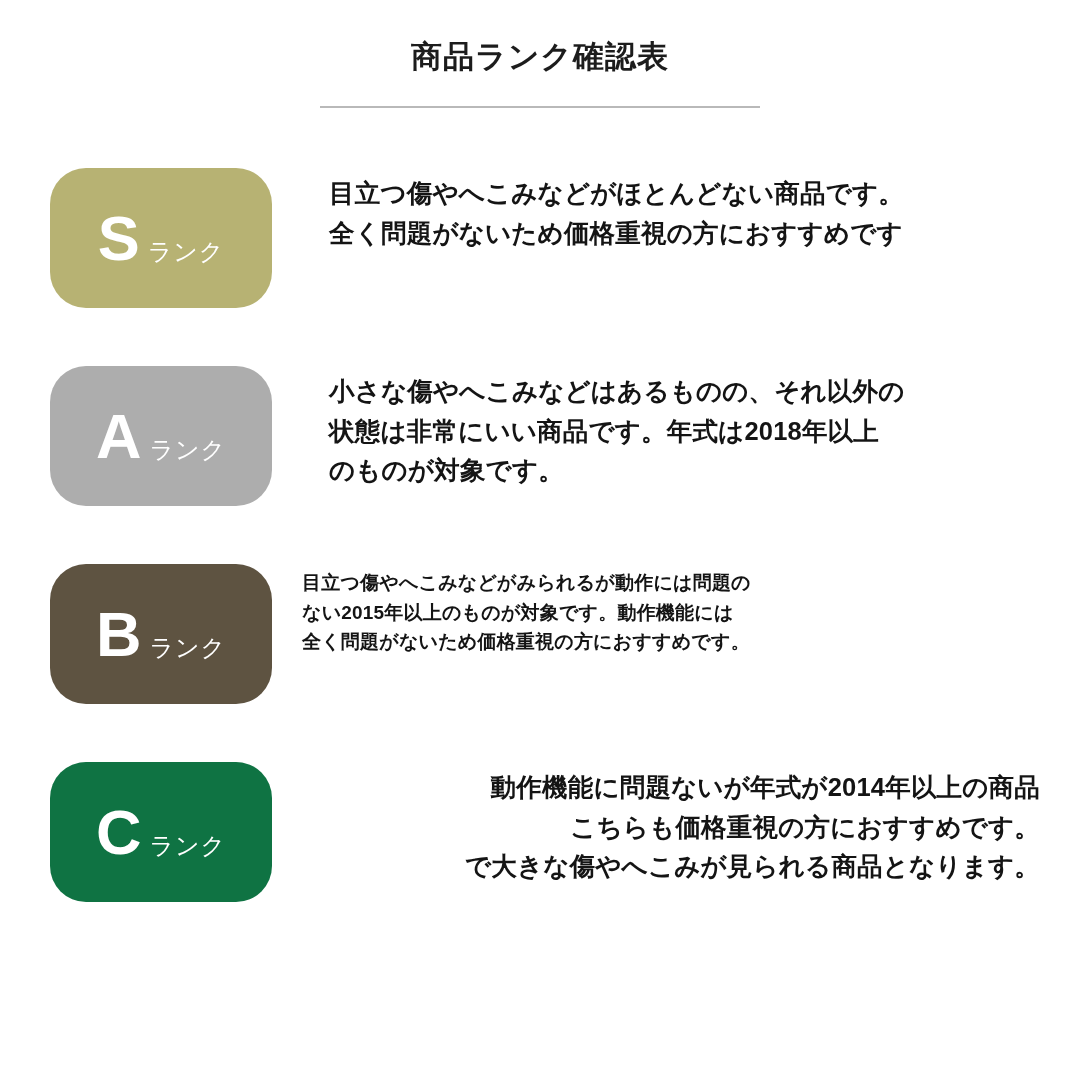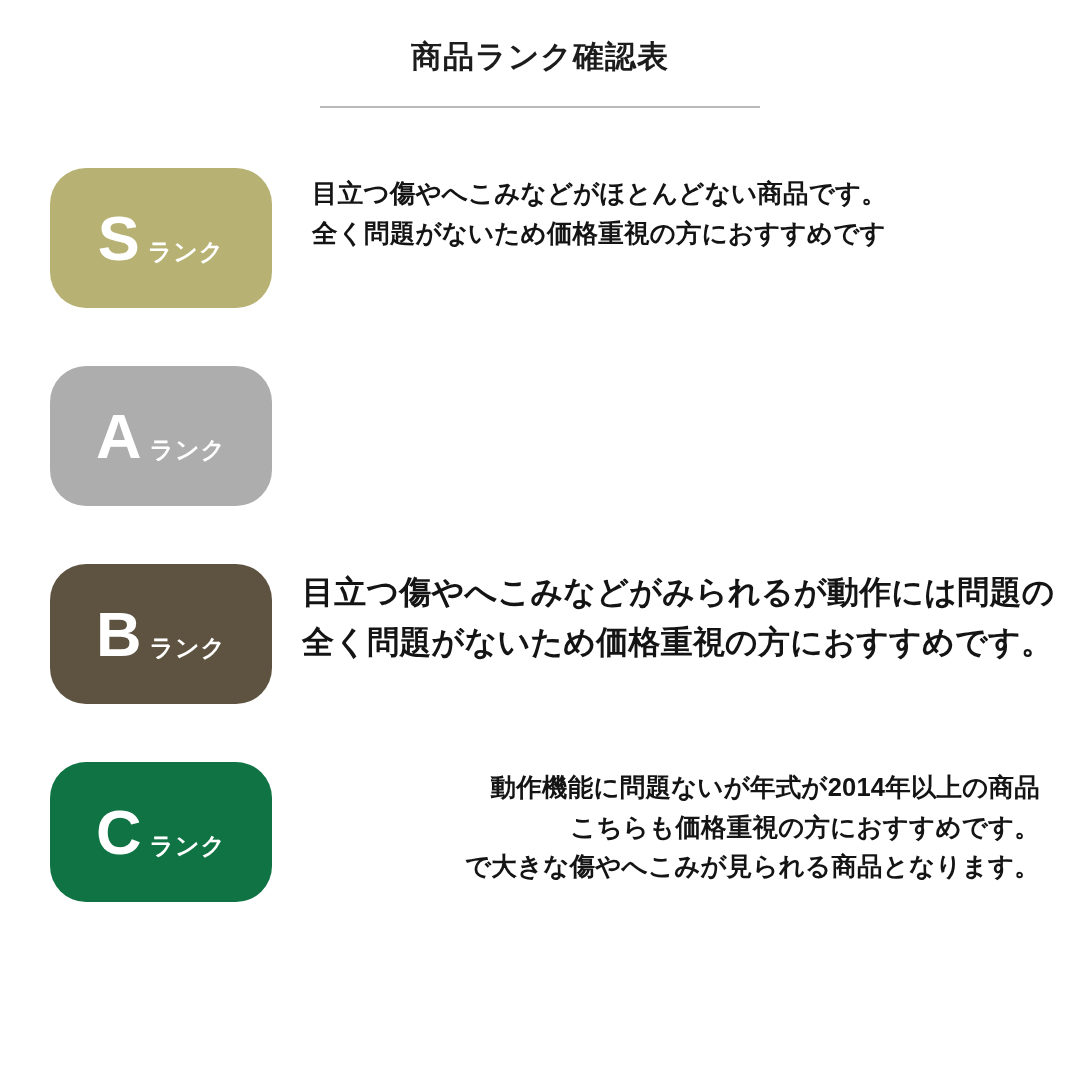--- a/index.html
+++ b/index.html
@@ -73,47 +73,47 @@
   }
   .badge-letter {
     font-size: 63px;
     font-weight: bold;
     color: #ffffff;
     line-height: 1;
     letter-spacing: 0;
   }
   .badge-suffix {
     font-size: 24px;
-    font-weight: bold;
+    font-weight: normal;
     color: #ffffff;
     margin-left: 8px;
     line-height: 1;
     letter-spacing: 1px;
   }
 
   .desc {
     flex: 1 1 auto;
-    padding-left: 40px;
+    padding-left: 57px;
     padding-top: 8px;
   }
   .desc-line {
     font-size: 25.5px;
     line-height: 1.55;
     color: #141414;
     font-weight: bold;
     letter-spacing: 0.2px;
     white-space: nowrap;
   }
 
   
   .row-s .desc { padding-top: 6px; }
   .row-a .desc { padding-top: 6px; }
   .row-b .desc { padding-top: 4px; padding-left: 30px; }
   .row-c .desc { padding-top: 6px; text-align: right; }
-  .row-b .desc-line { font-size: 32px; }
+  .row-b .desc-line { font-size: 19px; }
 </style>
 </head>
 <body>
 
 <div class="page">
 
   <div class="header">
     <h1 class="page-title">商品ランク確認表</h1>
     <div class="title-rule"></div>
   </div>
@@ -133,31 +133,37 @@
       </div>
     </div>
 
     <div class="rank-row row-a">
       <div class="badge" style="background: rgb(173, 173, 173);">
         <div class="badge-inner">
           <span class="badge-letter">A</span>
           <span class="badge-suffix">ランク</span>
         </div>
       </div>
+      <div class="desc">
+        <div class="desc-line">小さな傷やへこみなどはあるものの、それ以外の</div>
+        <div class="desc-line">状態は非常にいい商品です。年式は2018年以上</div>
+        <div class="desc-line">のものが対象です。</div>
+      </div>
     </div>
 
     <div class="rank-row row-b">
       <div class="badge" style="background: rgb(94, 83, 65);">
         <div class="badge-inner">
           <span class="badge-letter">B</span>
           <span class="badge-suffix">ランク</span>
         </div>
       </div>
       <div class="desc">
         <div class="desc-line">目立つ傷やへこみなどがみられるが動作には問題の</div>
+        <div class="desc-line">ない2015年以上のものが対象です。動作機能には</div>
         <div class="desc-line">全く問題がないため価格重視の方におすすめです。</div>
       </div>
     </div>
 
     <div class="rank-row row-c">
       <div class="badge" style="background: rgb(15, 115, 67);">
         <div class="badge-inner">
           <span class="badge-letter">C</span>
           <span class="badge-suffix">ランク</span>
         </div>

